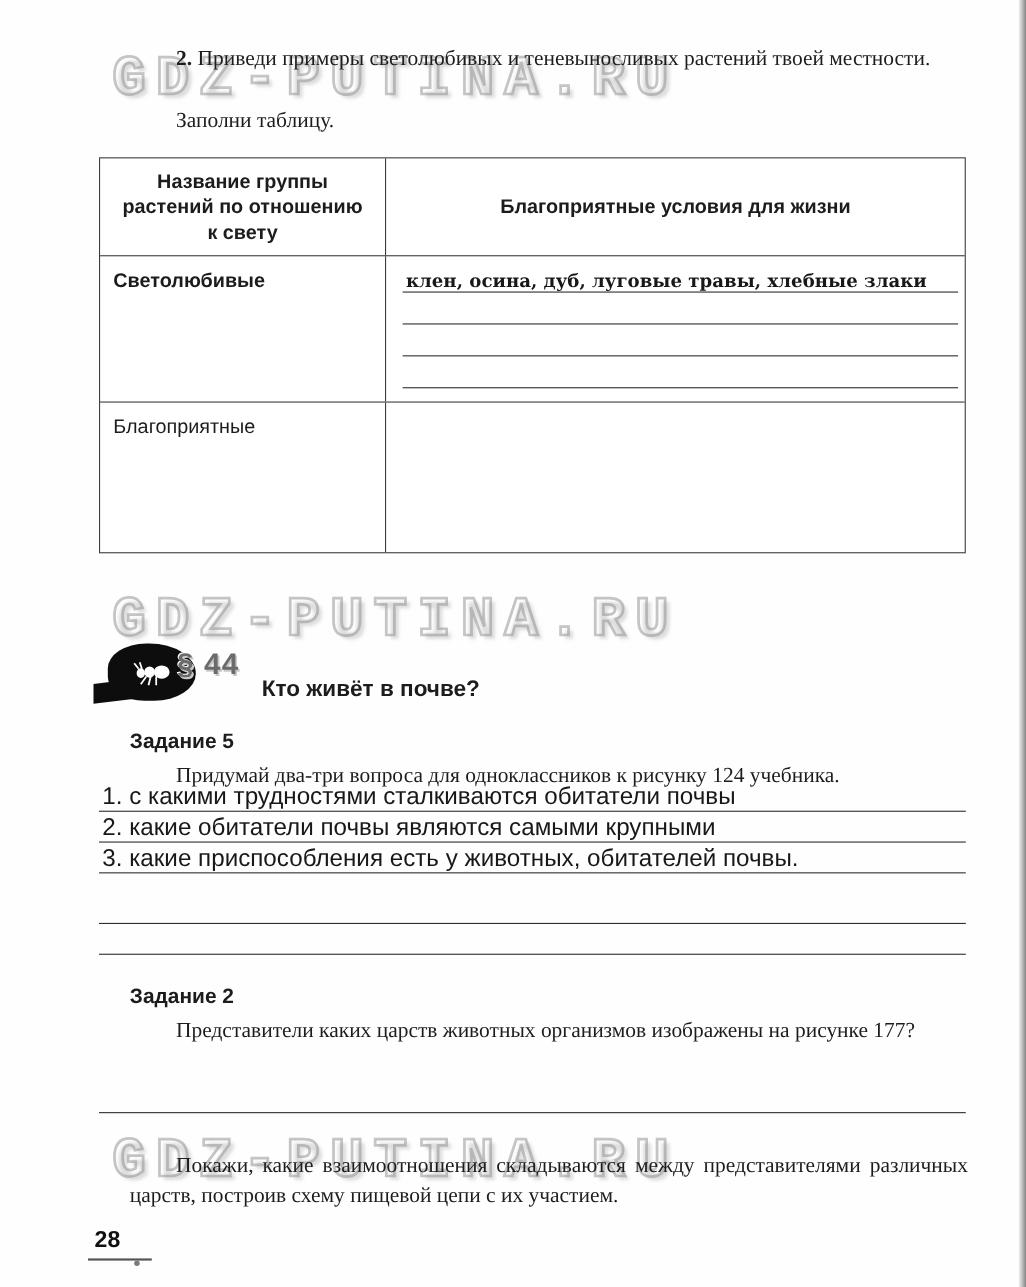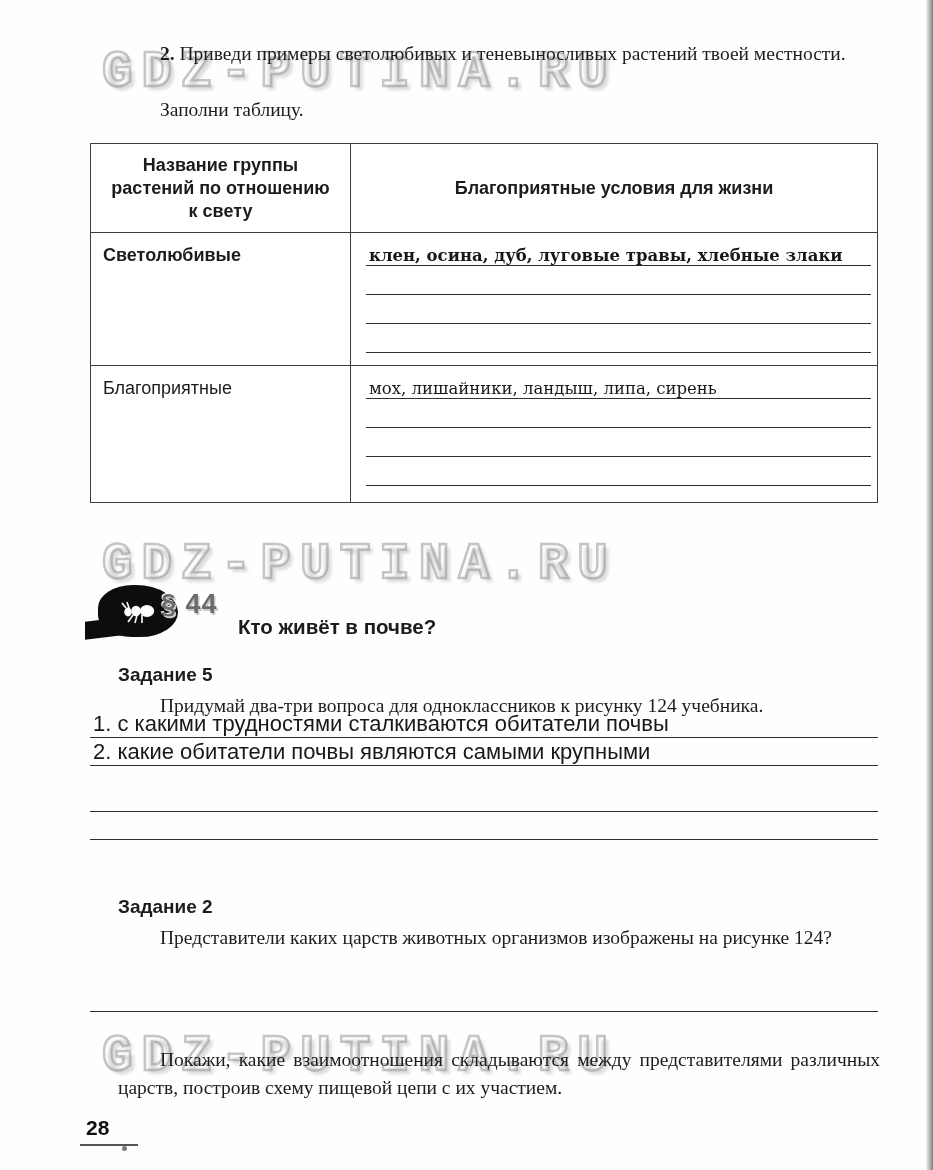--- a/index.html
+++ b/index.html
@@ -117,28 +117,20 @@
       <div class="rule">
           <span>клен, осина, дуб, луговые травы, хлебные злаки</span>
         </div>
       <div class="rule"></div>
       <div class="rule"></div>
       <div class="rule"></div>
     </div>
   </div>
   <div class="trow tbody row2">
     <div class="cell c1 rowlabel">Благоприятные</div>
-    <div class="cell c2 cellrules">
-      <div class="rule">
-          <span>мох, лишайники, ландыш, липа, сирень</span>
-        </div>
-      <div class="rule"></div>
-      <div class="rule"></div>
-      <div class="rule"></div>
-    </div>
   </div>
 </div>
 
 <div class="icon-tail"></div>
 <div class="icon-blob">
   <svg width="46" height="30" viewBox="0 0 46 30">
     <g stroke="#ffffff" stroke-width="1.6" fill="#ffffff">
       <ellipse cx="13" cy="16" rx="3" ry="3.6"></ellipse>
       <ellipse cx="21" cy="15" rx="4" ry="4.4"></ellipse>
       <ellipse cx="32" cy="15" rx="6.4" ry="5.2"></ellipse>
@@ -156,27 +148,30 @@
 <div class="task-heading" style="top:664px">Задание 5</div>
 <p class="para" style="left:160px;top:692px;width:722px">Придумай два-три вопроса для одноклассников к рисунку 124 учебника.</p>
 
 <div class="lines" style="top:710px">
   <div class="line">
       <span>1. с какими трудностями сталкиваются обитатели почвы</span>
     </div>
   <div class="line">
       <span>2. какие обитатели почвы являются самыми крупными</span>
     </div>
+  <div class="line">
+      <span>3. какие приспособления есть у животных, обитателей почвы.</span>
+    </div>
   <div class="spacer"></div>
   <div class="line"></div>
   <div class="line"></div>
 </div>
 
 <div class="task-heading" style="top:896px">Задание 2</div>
-<p class="para" style="left:160px;top:924px;width:720px">Представители каких царств животных организмов изображены на рисунке 124?</p>
+<p class="para" style="left:160px;top:924px;width:720px">Представители каких царств животных организмов изображены на рисунке 177?</p>
 
 <div class="lines" style="top:982px">
   <div class="spacer" style="height:6px"></div>
   <div class="line" style="height:24px"></div>
 </div>
 
 <p class="para" style="left:118px;top:1046px;width:762px;text-indent:42px">Покажи, какие взаимоотношения складываются между представителями различных царств, построив схему пищевой цепи с их участием.</p>
 
 <div class="pagenum">28</div>
 <div class="pagenum-line"></div>

